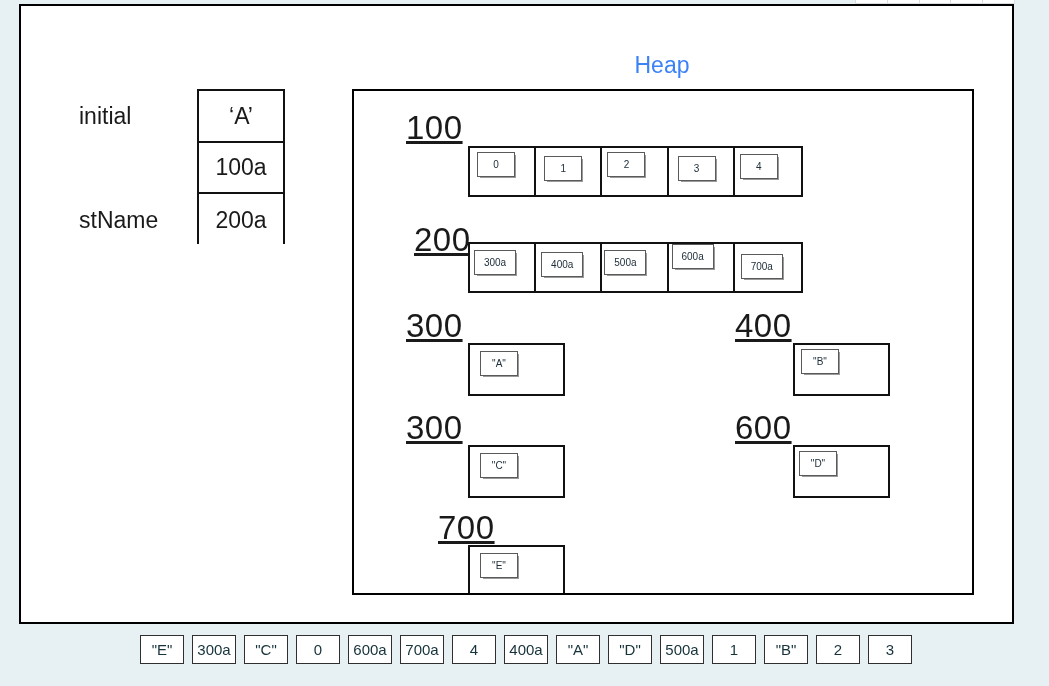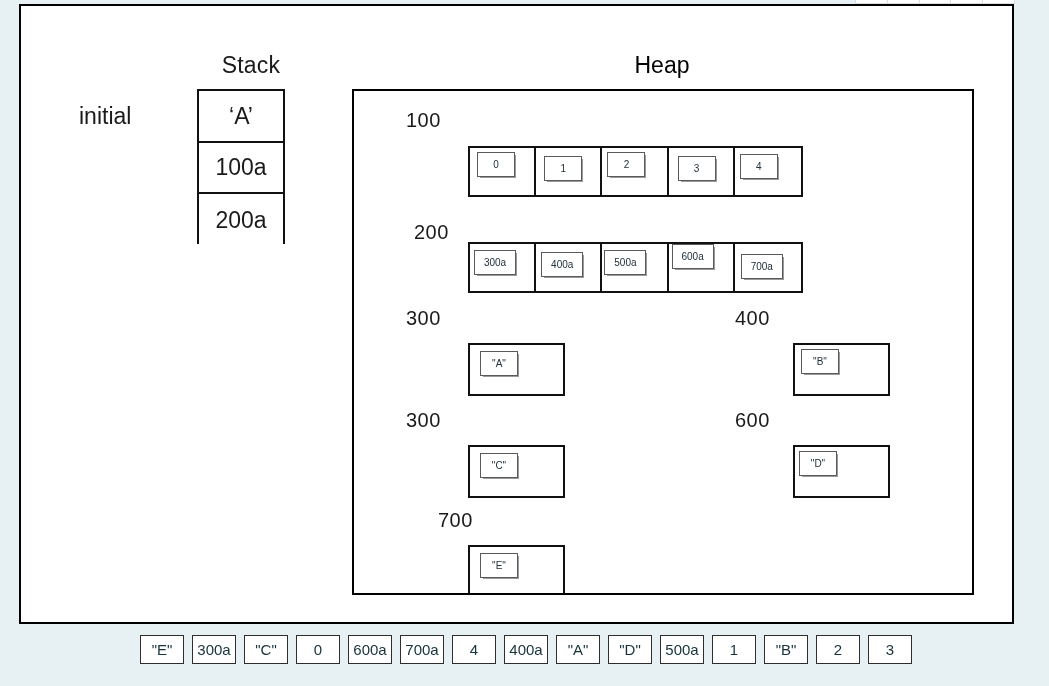--- a/index.html
+++ b/index.html
@@ -97,38 +97,39 @@
   }
 
   
   #heap-title {
     position: absolute;
     left: 330px;
     top: 46px;
     width: 622px;
     text-align: center;
     font-size: 23px;
-    color: #000000;
+    color: #3b82f6;
   }
   #heap-box {
     position: absolute;
     left: 331px;
     top: 83px;
     width: 622px;
     height: 506px;
     border: 2px solid #000;
     box-sizing: border-box;
     overflow: hidden;
   }
 
   .addr-label {
     position: absolute;
-    font-size: 20px;
+    font-size: 33px;
     color: #1a1a1a;
     letter-spacing: .5px;
+    text-decoration: underline;
   }
 
   
   .slot-row {
     position: absolute;
     display: flex;
     border: 2px solid #111;
     box-sizing: border-box;
     background: #fff;
   }
@@ -193,31 +194,31 @@
 <div id="top-strip">
   <div class="tcell"></div>
   <div class="tcell"></div>
   <div class="tcell"></div>
   <div class="tcell"></div>
   <div class="tcell"></div>
 </div>
 
 <div id="panel">
 
-  <div id="stack-title">Stack</div>
 
   <div id="stack-table">
     <div class="stack-row">
       <div class="stack-label">initial</div>
       <div class="stack-val">‘A’</div>
     </div>
     <div class="stack-row">
       <div class="stack-val">100a</div>
     </div>
     <div class="stack-row">
+      <div class="stack-label">stName</div>
       <div class="stack-val">200a</div>
     </div>
   </div>
 
   <div id="heap-title">Heap</div>
 
   <div id="heap-box">
 
     <div class="addr-label" style="left:52px; top:18px;">100</div>
     <div class="slot-row" style="left:114px; top:55px; width:335px; height:51px;">

